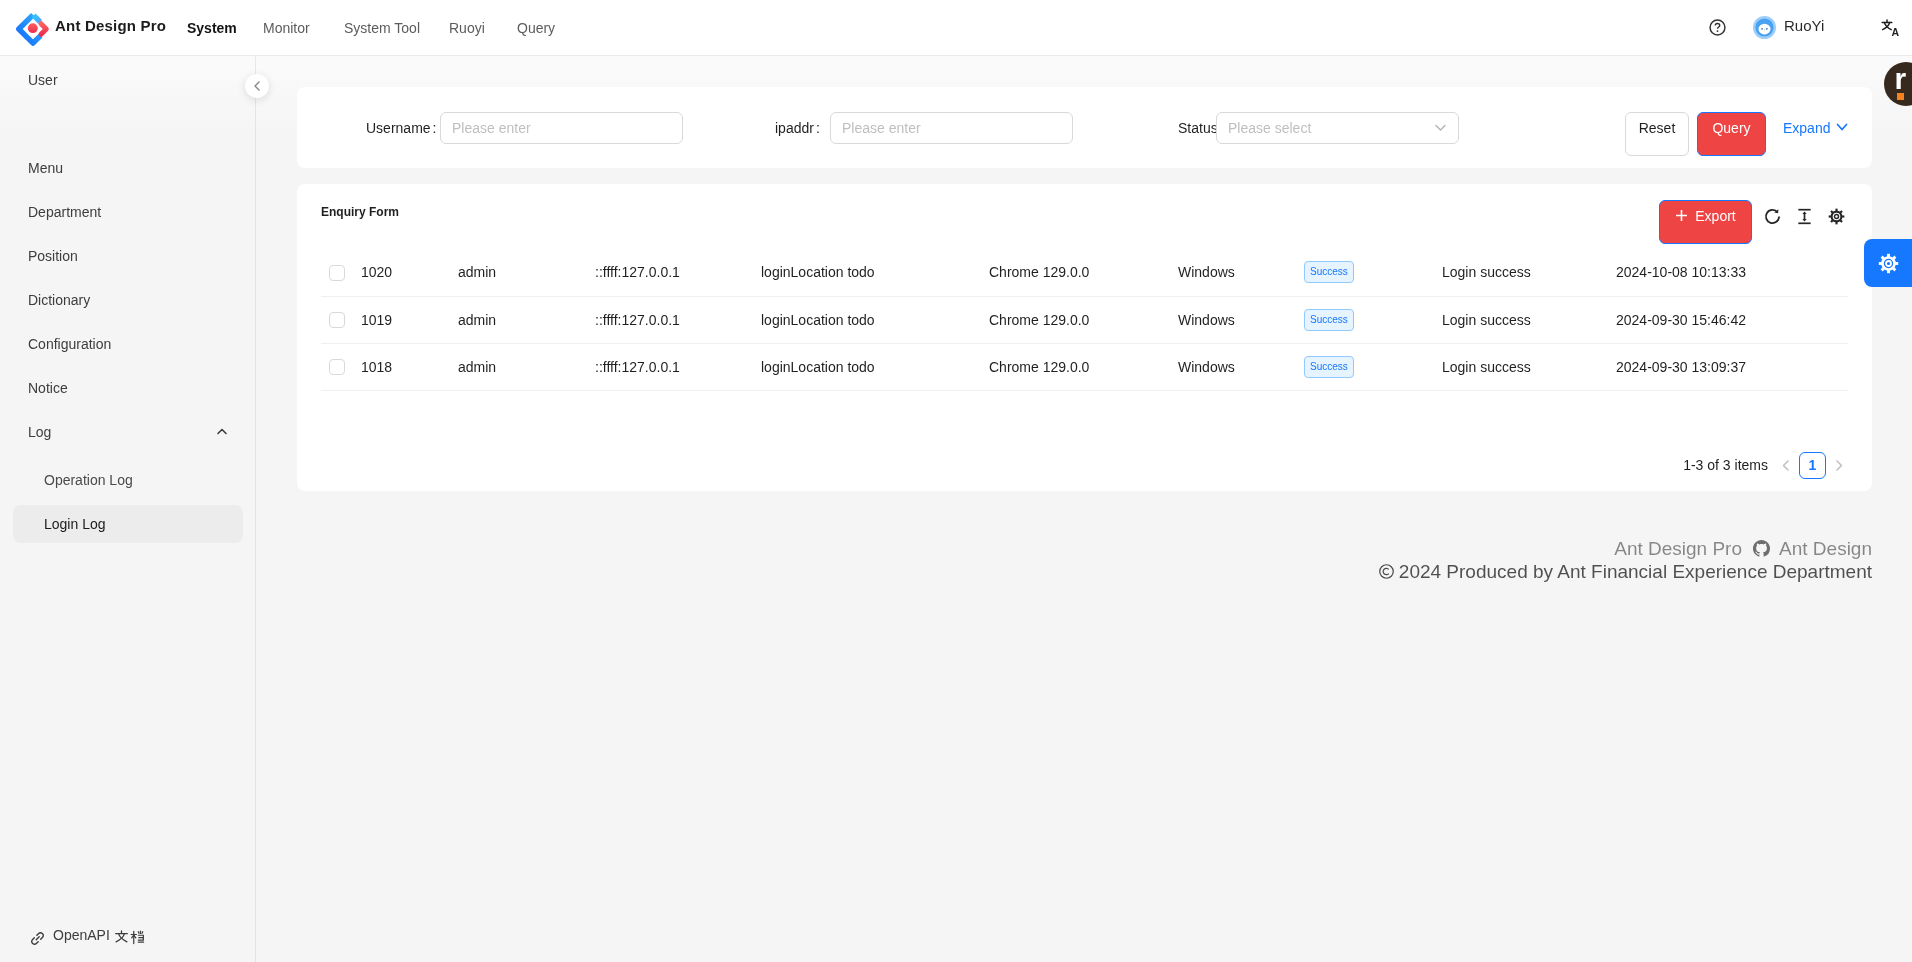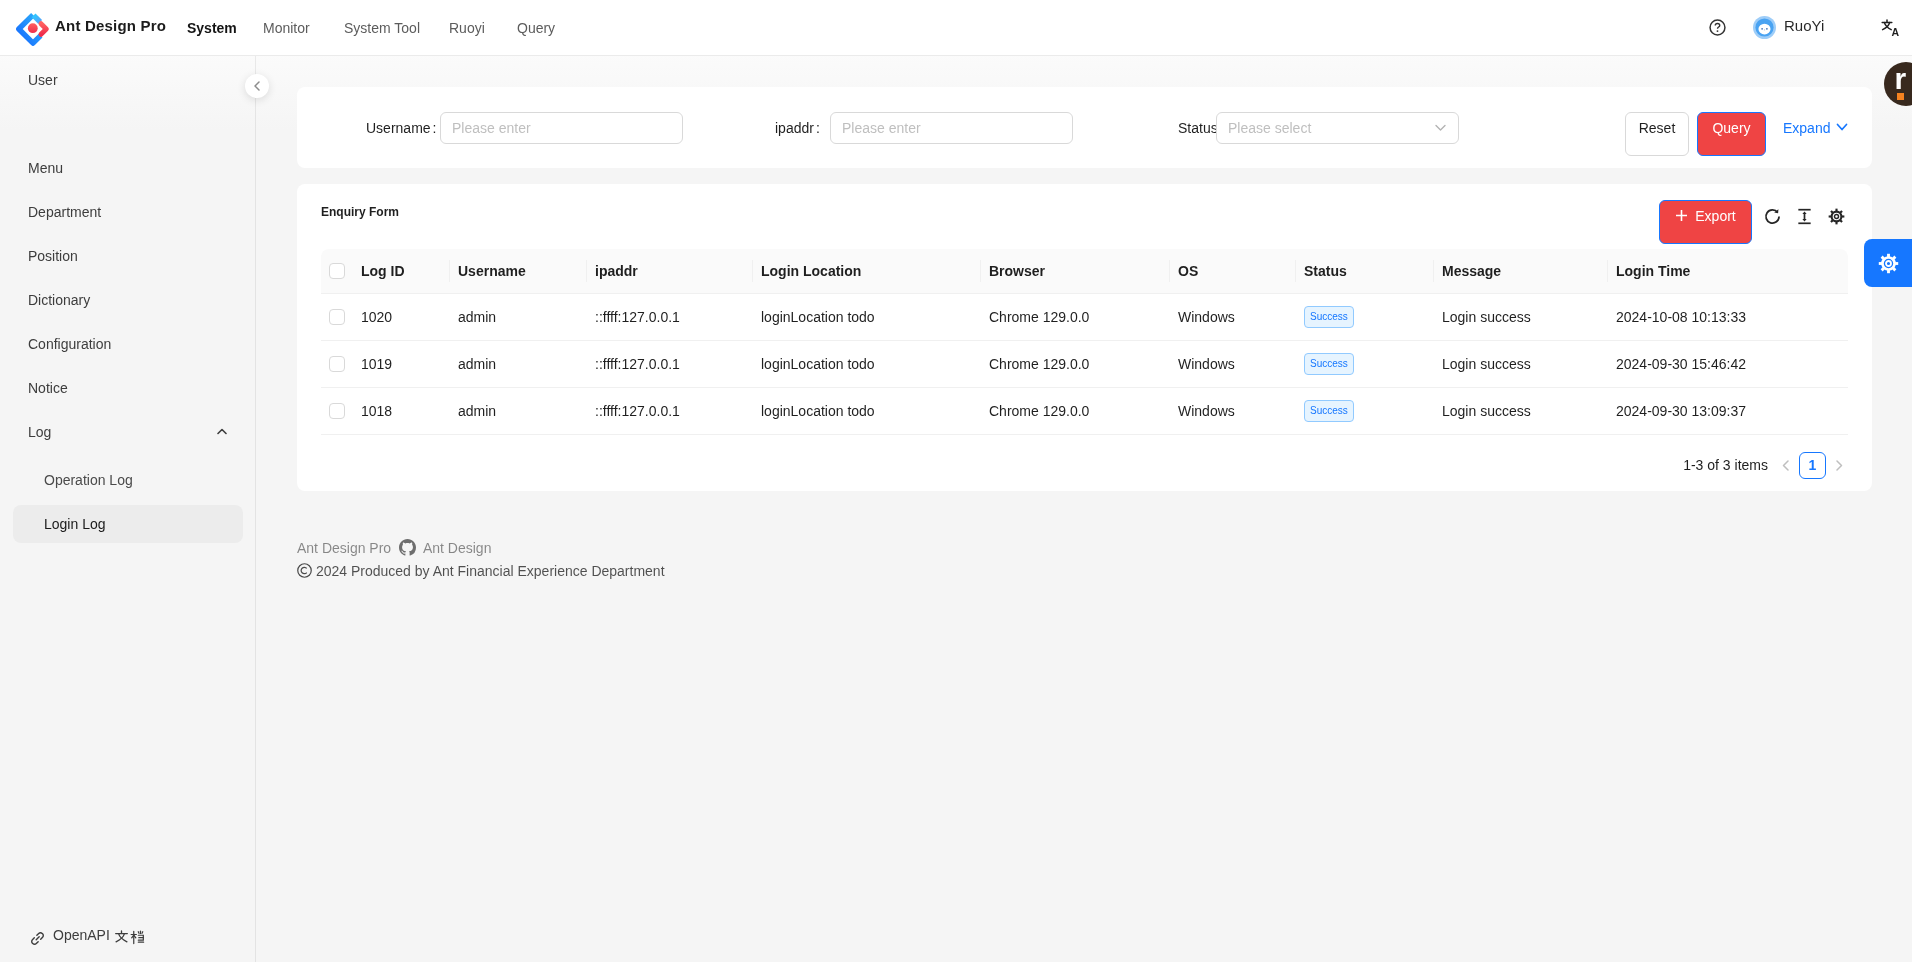--- a/index.html
+++ b/index.html
@@ -35,21 +35,21 @@
 .tbl td:first-child { padding-left:8px; padding-right:0; }
 .cbx { width:16px; height:16px; border:1px solid #d9d9d9; border-radius:4px; background:#fff; display:inline-block; vertical-align:middle; }
 .thead-line { border-bottom:1px solid #f0f0f0; }
 .tag { display:inline-block; height:22px; line-height:20px; padding:0 5px; font-size:10px; border-radius:4px; background:#e6f4ff; border:1px solid #91caff; color:#1677ff; }
 
 .pag { position:absolute; right:28px; top:267px; height:28px; display:flex; align-items:center; }
 .pag .total { font-size:14px; color:rgba(0,0,0,0.88); }
 .pg-item { width:27px; height:27px; line-height:25px; text-align:center; border-radius:6px; font-size:14px; }
 .pg-cur { border:1px solid #1677ff; color:#1677ff; font-weight:600; }
 
-.footer { position:absolute; left:297px; top:537px; width:1575px; text-align:left; line-height:23px; font-size:14px; }
+.footer { position:absolute; left:297px; top:537px; width:1575px; text-align:right; line-height:23px; font-size:19px; }
 .f1 { color:rgba(0,0,0,0.45); }
 .f2 { color:rgba(0,0,0,0.68); }
 
 .rbtn { position:absolute; left:1883.5px; top:61.5px; width:44px; height:44px; border-radius:50%; background:#38291e; z-index:40; }
 .gearbtn { position:absolute; left:1864px; top:239px; width:48px; height:48px; border-radius:8px 0 0 8px; background:#1677ff; z-index:40; display:flex; align-items:center; justify-content:center; }
 .ico { display:inline-block; vertical-align:middle; }
 </style>
 </head>
 <body>
 
@@ -222,32 +222,20 @@
         <col style="width:137px">
         <col style="width:166px">
         <col style="width:228px">
         <col style="width:189px">
         <col style="width:126px">
         <col style="width:138px">
         <col style="width:174px">
         <col>
       </colgroup>
     <tbody>
-        <tr class="thead-line">
-      <th><span class="cbx"></span></th>
-      <th class="sep">Log ID</th>
-          <th class="sep">Username</th>
-          <th class="sep">ipaddr</th>
-          <th class="sep">Login Location</th>
-          <th class="sep">Browser</th>
-          <th class="sep">OS</th>
-          <th class="sep">Status</th>
-          <th class="sep">Message</th>
-          <th>Login Time</th>
-    </tr>
     <tr>
           <td><span class="cbx"></span></td>
           <td>1020</td>
           <td>admin</td>
           <td>::ffff:127.0.0.1</td>
           <td>loginLocation todo</td>
           <td>Chrome 129.0.0</td>
           <td>Windows</td>
           <td><span class="tag">Success</span></td>
           <td>Login success</td>

